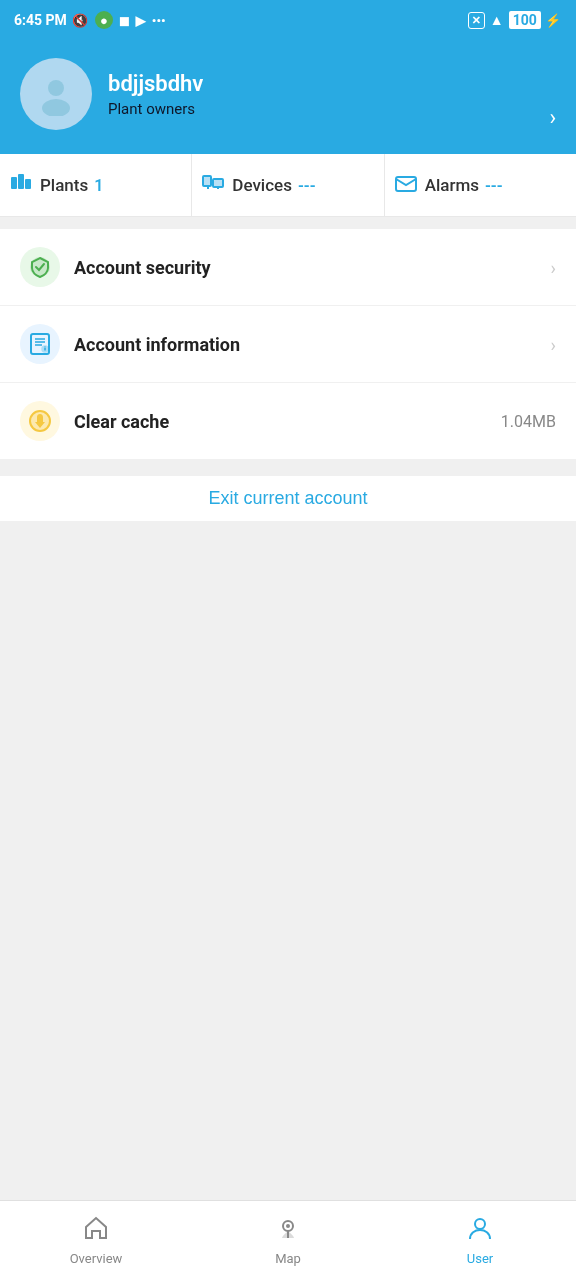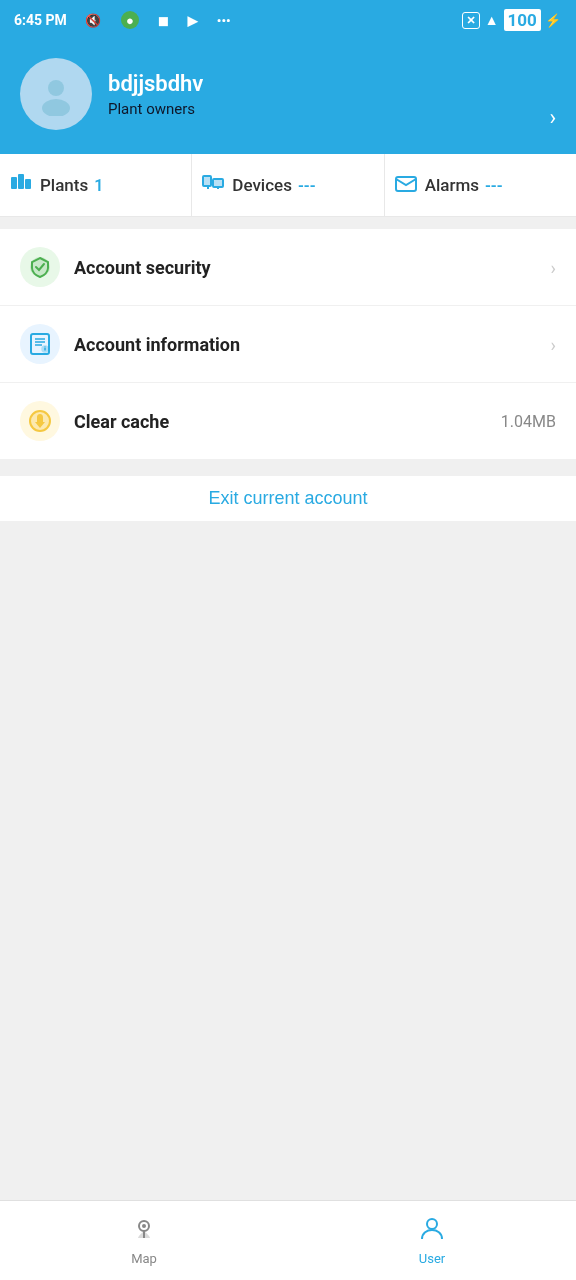--- a/index.html
+++ b/index.html
@@ -18,21 +18,21 @@
       background: #29aae2;
       color: white;
       display: flex;
       justify-content: space-between;
       align-items: center;
       padding: 6px 14px;
       height: 40px;
       font-size: 13px;
       font-weight: 600;
     }
-    .status-left { display: flex; align-items: center; gap: 19px; }
+    .status-left { display: flex; align-items: center; gap: 6px; }
     .status-right { display: flex; align-items: center; gap: 5px; }
     .status-time { font-size: 14px; font-weight: 700; }
 
     
     .header {
       background: #29aae2;
       padding: 18px 20px 24px 20px;
       display: flex;
       align-items: flex-end;
       justify-content: space-between;
@@ -172,21 +172,21 @@
     <span class="status-time">6:45 PM</span>
     <span style="font-size:13px;">🔇</span>
     <span style="font-size:13px; background:#4caf50; border-radius:50%; width:18px; height:18px; display:inline-flex; align-items:center; justify-content:center;">●</span>
     <span style="font-size:13px; color:white;">◼</span>
     <span style="font-size:13px;">▶</span>
     <span style="font-size:13px;">•••</span>
   </div>
   <div class="status-right">
     <span style="border:1.5px solid white; border-radius:3px; padding:1px 3px; font-size:11px;">✕</span>
     <span style="font-size:14px;">▲</span>
-    <span style="font-size:17px; background:white; color:#29aae2; border-radius:2px; padding:1px 4px; font-weight:bold;">100</span>
+    <span style="font-size:14px; background:white; color:#29aae2; border-radius:2px; padding:1px 4px; font-weight:bold;">100</span>
     <span style="font-size:13px;">⚡</span>
   </div>
 </div>
 
 <div class="header">
   <div class="header-left">
     <div class="avatar-circle">
       <svg class="avatar-icon" viewBox="0 0 44 44" fill="none">
         <circle cx="22" cy="16" r="8" fill="#90c8e0"></circle>
         <ellipse cx="22" cy="36" rx="14" ry="9" fill="#90c8e0"></ellipse>
@@ -301,20 +301,28 @@
 </div>
 
 <div class="exit-section">
   <button class="exit-button">Exit current account</button>
 </div>
 
 <div class="content-area" style="margin-bottom: 80px;"></div>
 
 <div class="bottom-nav">
 
+  <div class="nav-item">
+    <span class="nav-icon">
+      <svg width="26" height="26" viewBox="0 0 26 26" fill="none">
+        <path d="M3 12 L13 3 L23 12 L23 23 L17 23 L17 16 L9 16 L9 23 L3 23 Z" stroke="#888" stroke-width="2" fill="none"></path>
+      </svg>
+    </span>
+    <span class="nav-label">Overview</span>
+  </div>
 
 
   <div class="nav-item">
     <span class="nav-icon">
       <svg width="26" height="26" viewBox="0 0 26 26" fill="none">
         <circle cx="13" cy="11" r="5" stroke="#888" stroke-width="2"></circle>
         <circle cx="13" cy="11" r="2" fill="#888"></circle>
         <path d="M13 16 C13 16 7 21 7 23 L19 23 C19 21 13 16 13 16 Z" fill="#888" opacity="0.3"></path>
         <line x1="13" y1="16" x2="13" y2="23" stroke="#888" stroke-width="2"></line>
       </svg>

